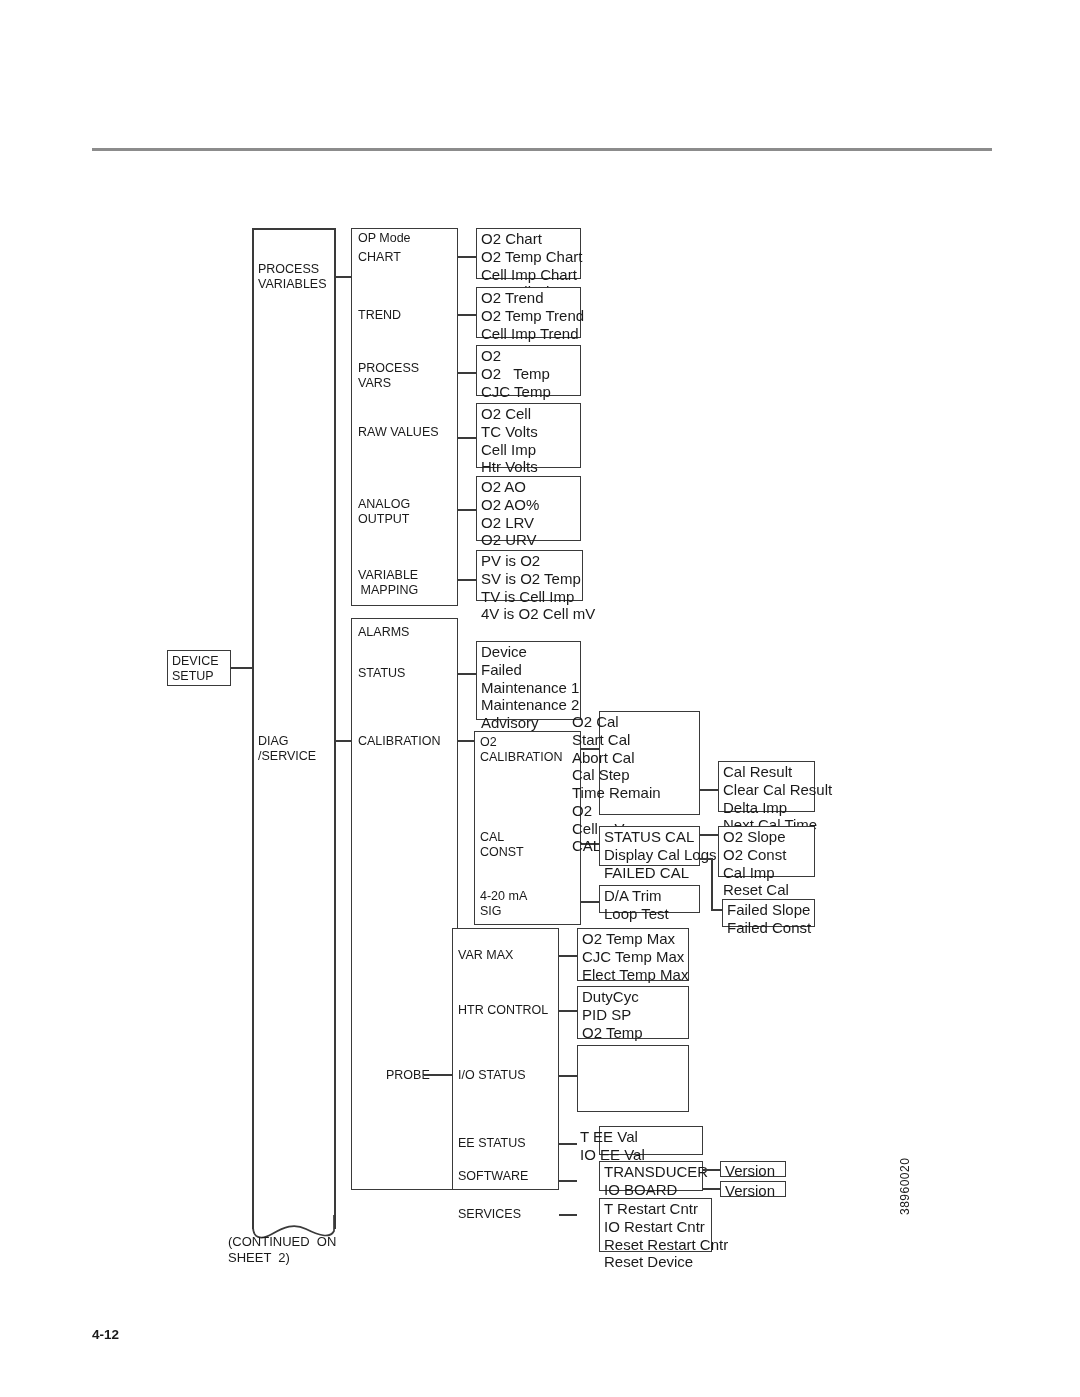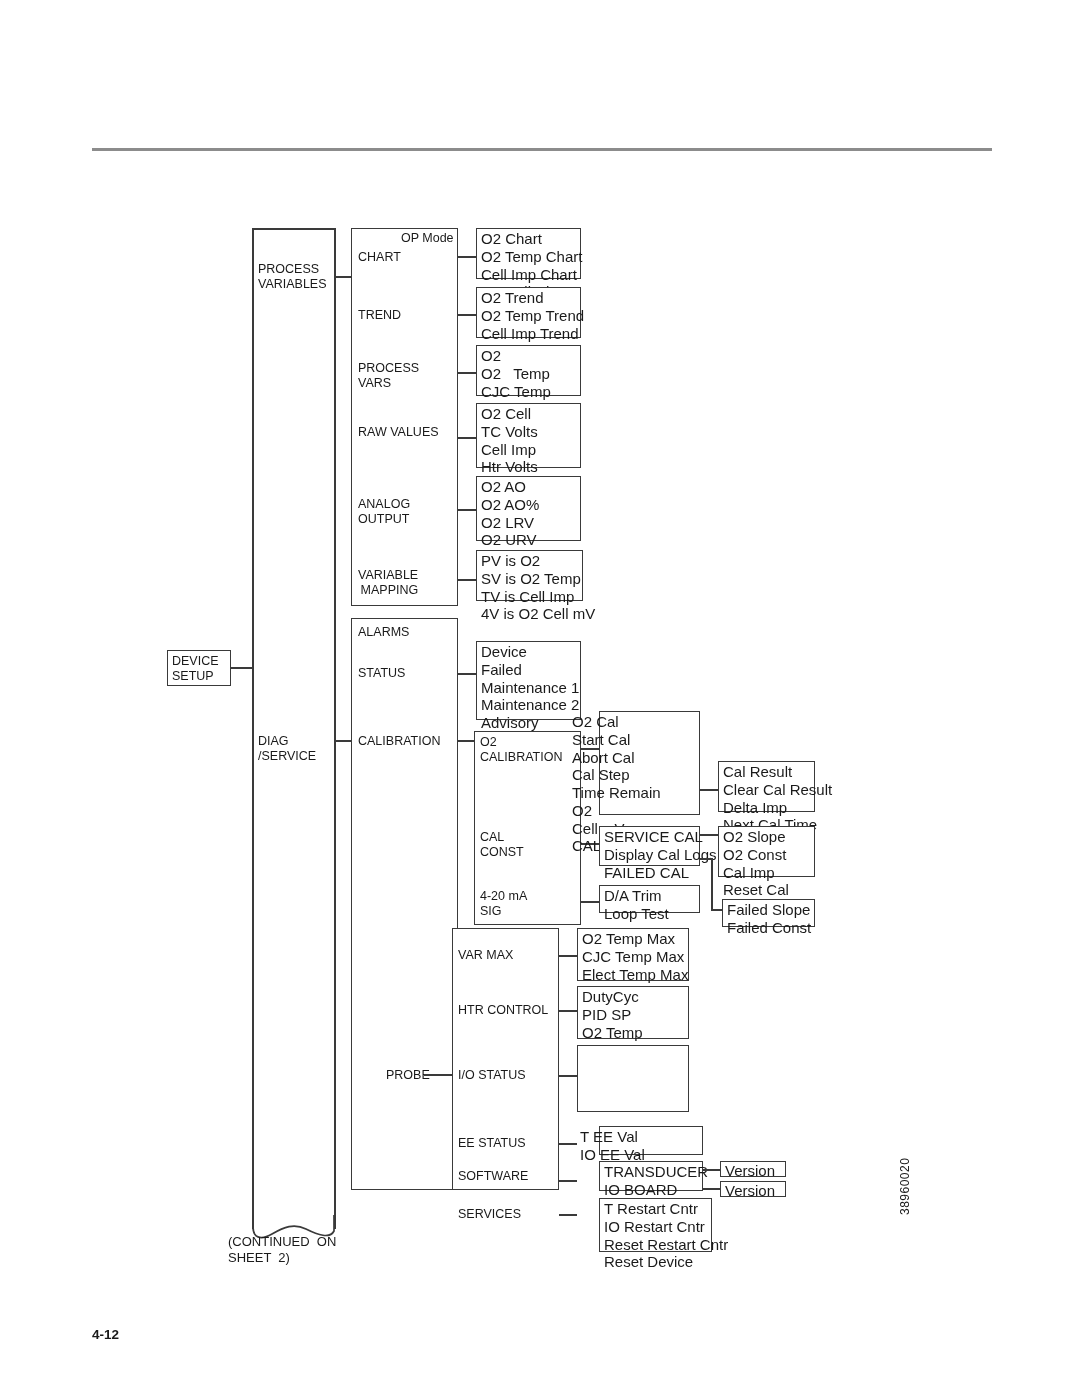--- a/index.html
+++ b/index.html
@@ -59,21 +59,21 @@
 
   <div class="lbl" style="left:258px;top:262px;">PROCESS
 VARIABLES</div>
   <div class="lbl" style="left:258px;top:734px;">DIAG
 /SERVICE</div>
 
   <div class="hl" style="left:334px;top:276px;width:18px;"></div>
   <div class="hl" style="left:334px;top:740px;width:18px;"></div>
 
   <div class="bx" style="left:351px;top:228px;width:107px;height:378px;"></div>
-  <div class="lbl" style="left:358px;top:231px;margin-left:43px;">OP Mode</div>
+  <div class="lbl" style="left:358px;top:231px;">OP Mode</div>
   <div class="lbl" style="left:358px;top:250px;">CHART</div>
   <div class="lbl" style="left:358px;top:308px;">TREND</div>
   <div class="lbl" style="left:358px;top:361px;">PROCESS
 VARS</div>
   <div class="lbl" style="left:358px;top:425px;">RAW VALUES</div>
   <div class="lbl" style="left:358px;top:497px;">ANALOG
 OUTPUT</div>
   <div class="lbl" style="left:358px;top:568px;text-align:right;">VARIABLE
 MAPPING</div>
 
@@ -164,21 +164,21 @@
 CAL STATUS</div>
 
   <div class="hl" style="left:700px;top:789px;width:18px;"></div>
   <div class="bx thin" style="left:718px;top:761px;width:97px;height:51px;"></div>
   <div class="lst" style="left:723px;top:763px;">Cal Result
 Clear Cal Result
 Delta Imp
 Next Cal Time</div>
 
   <div class="bx thin" style="left:599px;top:826px;width:101px;height:40px;"></div>
-  <div class="lst" style="left:604px;top:828px;">SERVICE CAL
+  <div class="lst" style="left:604px;top:828px;">STATUS CAL
 Display Cal Logs
 FAILED CAL</div>
 
   <div class="hl" style="left:700px;top:834px;width:18px;"></div>
   <div class="bx thin" style="left:718px;top:826px;width:97px;height:51px;"></div>
   <div class="lst" style="left:723px;top:828px;">O2 Slope
 O2 Const
 Cal Imp
 Reset Cal</div>
 

